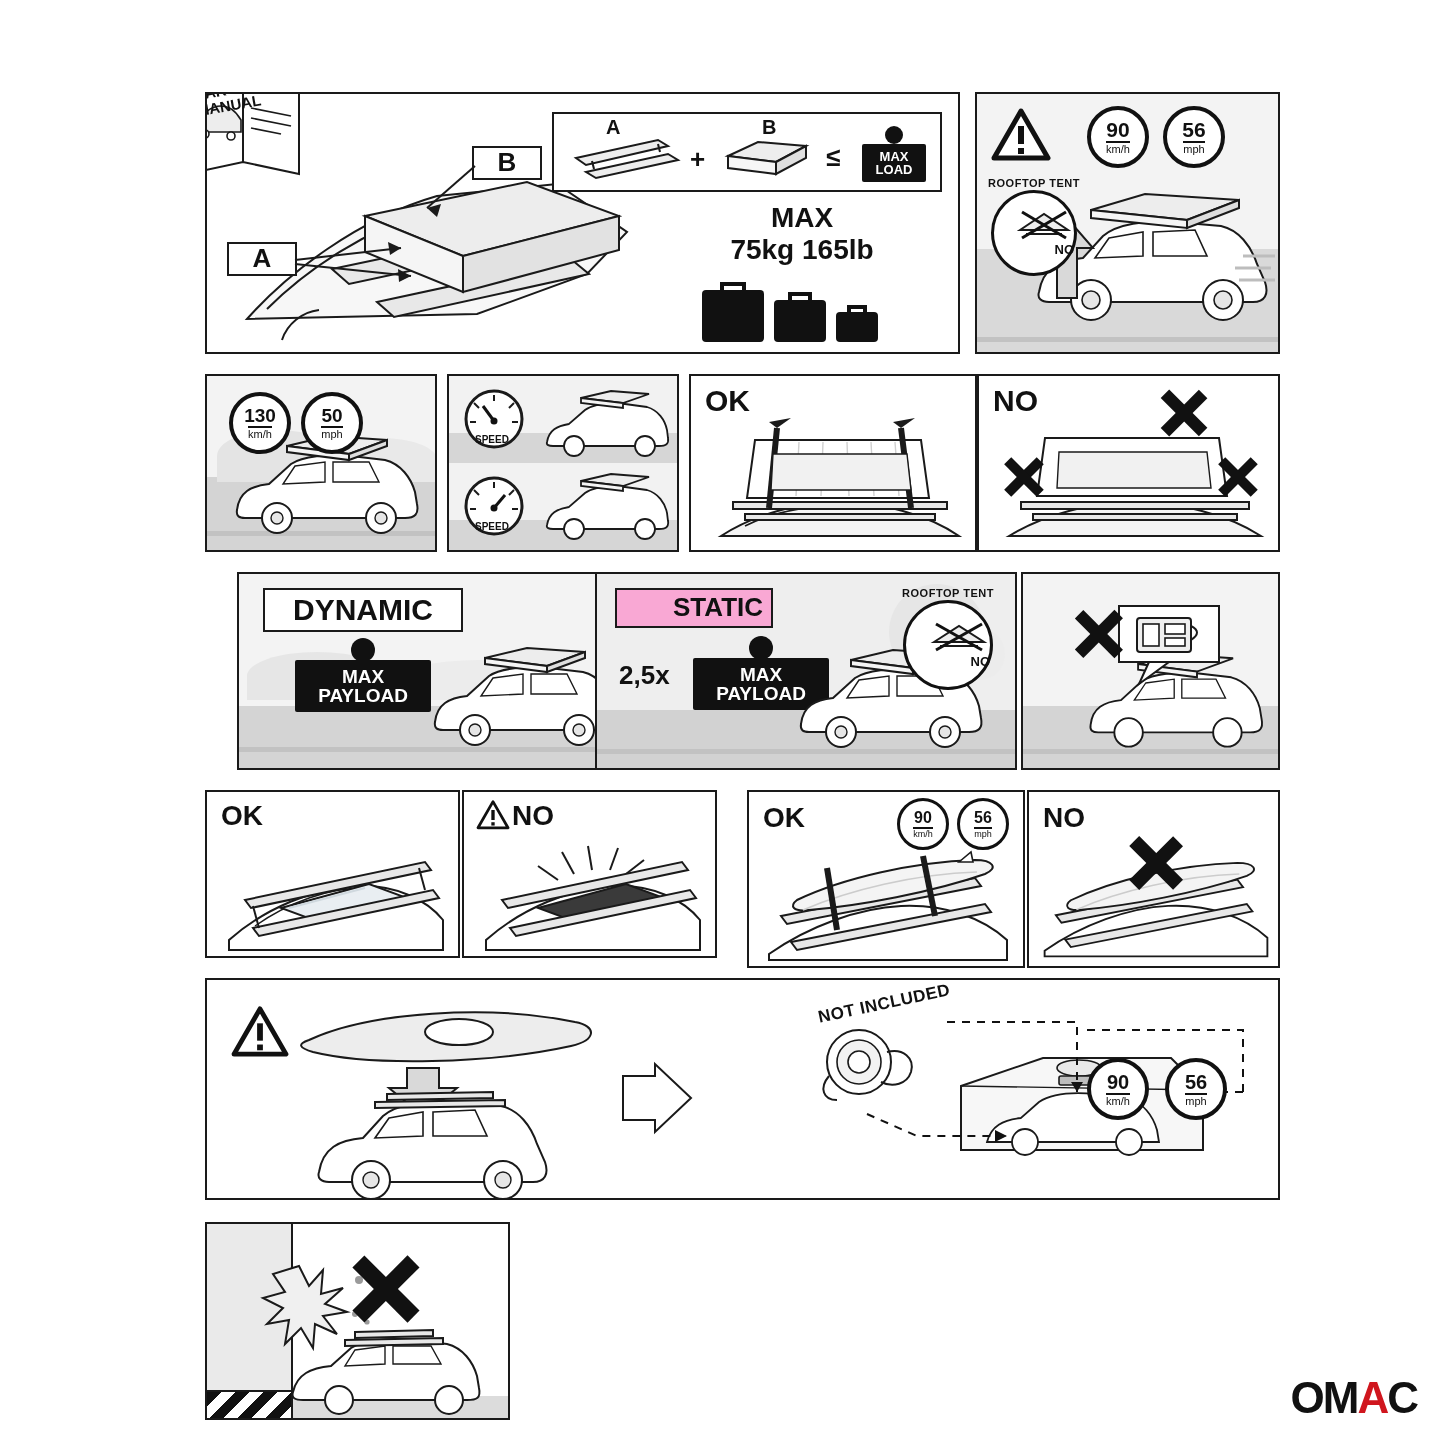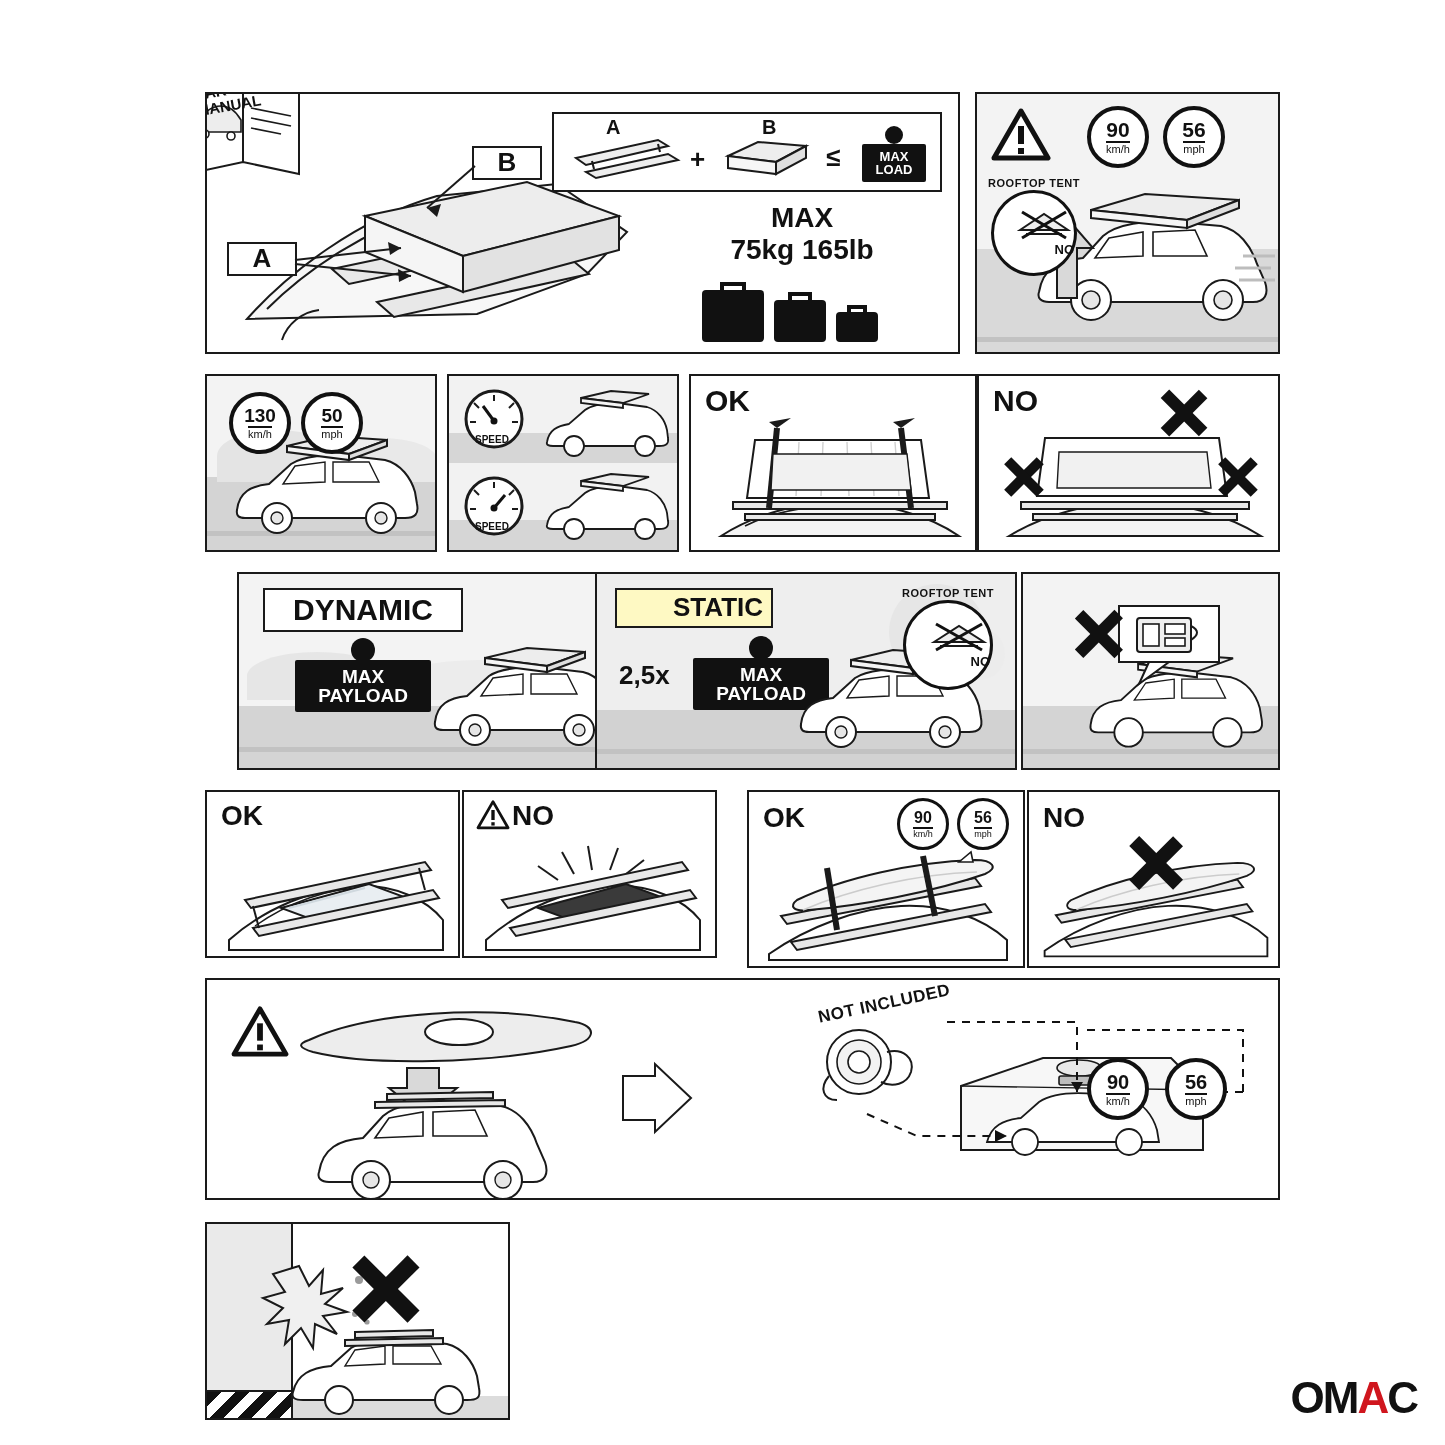--- a/index.html
+++ b/index.html
@@ -396,21 +396,21 @@
     <div class="sky" style="background:#eeeeee;"></div>
     <div class="ground" style="height:30%;background:#d2d2d2;"></div>
     <div class="road" style="bottom:14px;"></div>
 
     <svg style="position:absolute;right:10px;top:6px;" width="130" height="150" viewBox="0 0 130 150">
       <circle cx="62" cy="52" r="48" fill="#e6e6e6"></circle>
       <circle cx="104" cy="74" r="26" fill="#ececec"></circle>
       <rect x="58" y="96" width="8" height="48" fill="#dcdcdc"></rect>
     </svg>
 
-    <div class="box" style="left:18px;top:14px;width:158px;height:40px;font-size:26px;background:#fef9c3;padding-left:48px;">
+    <div class="box" style="left:18px;top:14px;width:158px;height:40px;font-size:26px;background:#f9a8d4;padding-left:48px;">
       <span>STATIC</span>
     </div>
 
     <div class="lbl" style="left:22px;top:86px;font-size:26px;">2,5x</div>
 
     <div style="position:absolute;left:96px;top:62px;width:136px;height:76px;">
       <div style="position:absolute;left:50%;top:0;transform:translateX(-50%);width:24px;height:24px;background:#111;border-radius:50%;"></div>
       <div class="maxload" style="left:0;top:22px;width:136px;height:52px;font-size:19px;flex-direction:column;">
         <span>MAX</span>
         <span>PAYLOAD</span>

